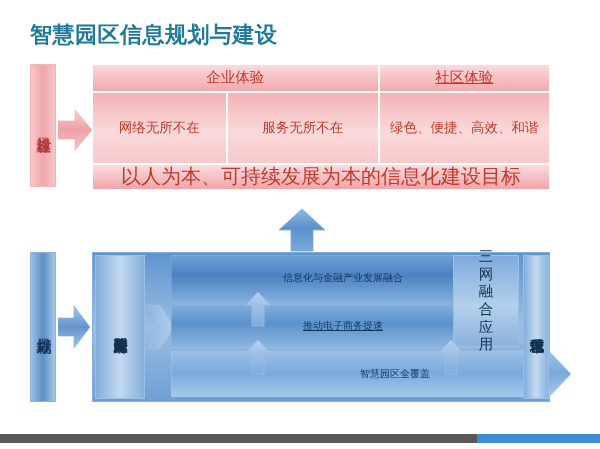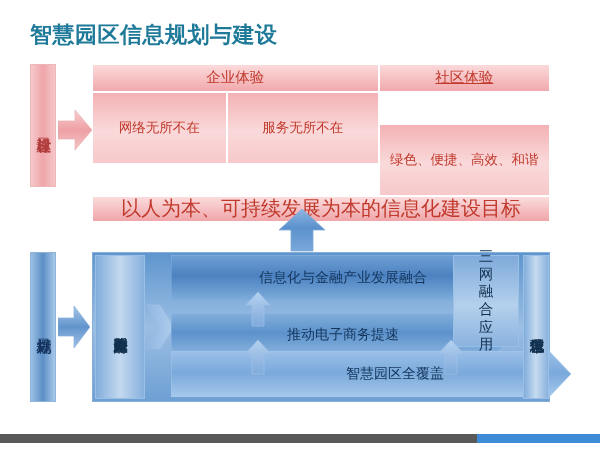--- a/index.html
+++ b/index.html
@@ -64,21 +64,21 @@
     height:72px;
     background:linear-gradient(to bottom,#F3B2B5,#FAD9DA 55%,#F7C8CA);
   }
   .wide{
     height:26px;font-size:20px;
     background:linear-gradient(to bottom,#FBDCDD,#F0A5A9);
     width:100%;
   }
   .c1{width:33.2%;}
   .c2{width:29.4%;}
-  .c3{width:37.4%;margin-top:32px;}
+  .c3{width:37.4%;}
   .c-hdr-1{width:62.6%;}
   .c-hdr-2{width:37.4%;text-decoration:underline;}
 
   
   #connector{position:absolute;left:278px;top:208px;width:48px;height:44px;}
 
   
   #lower{position:absolute;left:0;top:252px;width:600px;height:152px;}
 
   #plan-label{
@@ -110,25 +110,25 @@
     color:#12304F;font-size:14.5px;line-height:1.22;
     text-align:center;
     white-space:normal;
   }
 
   #gov-arrow{position:absolute;left:53px;top:48px;width:28px;height:52px;}
 
   .bar{
     position:absolute;
     display:flex;align-items:center;justify-content:center;
-    color:#14355C;font-size:14px;
+    color:#14355C;font-size:10px;
     box-sizing:border-box;
   }
   #bar1{left:78px;top:2px;width:344px;height:46px;}
-  #bar2{left:78px;top:60px;width:344px;height:44px;}
+  #bar2{left:78px;top:51px;width:344px;height:44px;text-decoration:underline;}
   #bar3{left:78px;top:98px;width:400px;height:46px;padding-left:48px;}
 
   .barbg{position:absolute;inset:0;}
   .barlabel{position:relative;z-index:2;}
 
   .uparrow{position:absolute;width:26px;height:36px;z-index:3;}
   #up1{left:152px;top:38px;}
   #up2{left:152px;top:86px;}
   #up3{left:345px;top:86px;}
 

